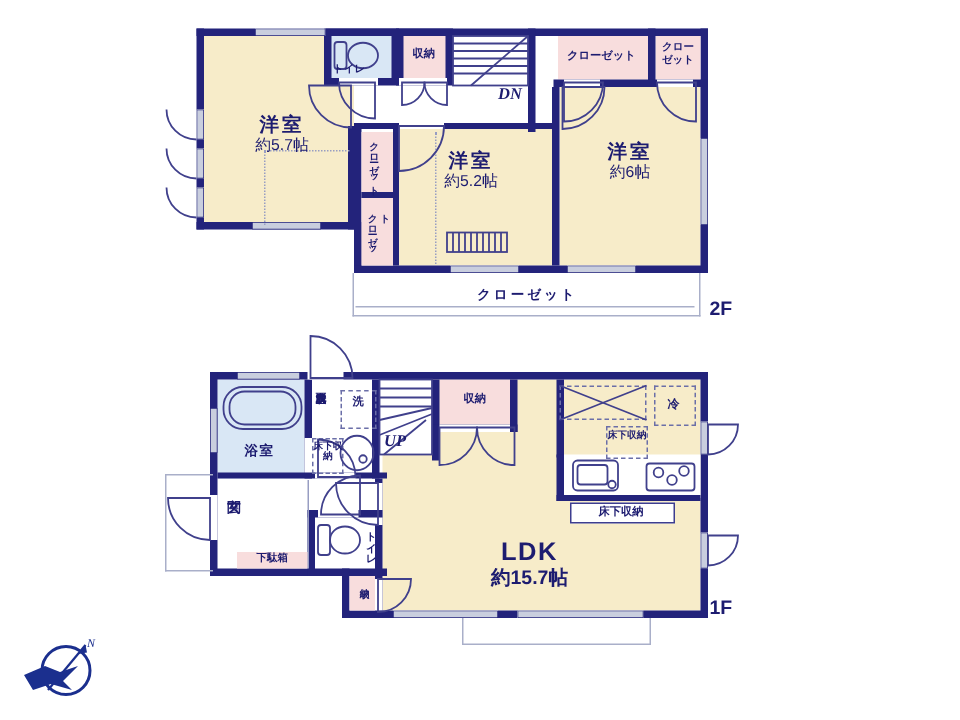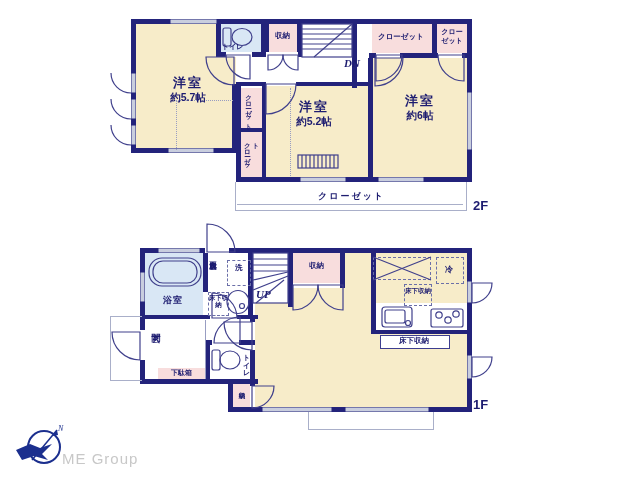--- a/index.html
+++ b/index.html
@@ -15,21 +15,21 @@
   .lite{position:absolute;border:1.5px solid #a9afc9;}
   .dash{position:absolute;border:1px dashed #6b6fa8;box-sizing:border-box;}
   .lab{position:absolute;font-weight:bold;color:#1d1c70;white-space:nowrap;line-height:1.15;}
   .ctr{text-align:center;}
   .vt{position:absolute;writing-mode:vertical-rl;text-orientation:upright;font-weight:bold;color:#1d1c70;}
   .vt2{position:absolute;writing-mode:vertical-lr;text-orientation:upright;font-weight:bold;color:#1d1c70;}
   .dotv{position:absolute;border-left:1px dotted #989dc2;}
   .doth{position:absolute;border-top:1px dotted #989dc2;}
   .stair-it{font-family:"Liberation Serif","DejaVu Serif",serif;font-style:italic;font-weight:bold;font-size:11px;}
   .rname{font-size:13px;font-weight:bold;letter-spacing:2px;}
-  .rsize{font-size:10.5px;font-weight:bold;}
+  .rsize{font-size:10.5px;font-weight:normal;}
   #logo-text{position:absolute;left:62px;top:450px;font-size:15px;color:#c8c8c8;letter-spacing:1px;}
   svg{position:absolute;left:0;top:0;}
 </style>
 </head>
 <body>
 
 <div id="plan">
 
   <div class="cream" style="left:136px;top:24px;width:100px;height:127px;"></div>
   <div class="cream" style="left:266px;top:86px;width:102px;height:91px;"></div>
@@ -250,21 +250,21 @@
   <div class="lab ctr" style="left:272px;top:100px;width:84px;">
     <div class="rname">洋室</div>
     <div class="rsize">約5.2帖</div>
   </div>
   <div class="lab ctr" style="left:378px;top:94px;width:84px;">
     <div class="rname">洋室</div>
     <div class="rsize">約6帖</div>
   </div>
   <div class="lab" style="left:222px;top:43px;font-size:7px;">トイレ</div>
   <div class="lab" style="left:275px;top:32px;font-size:7.5px;">収納</div>
-  <div class="lab stair-it" style="left:344px;top:57px;">DN</div>
+  <div class="lab stair-it" style="left:332px;top:57px;">DN</div>
   <div class="lab" style="left:378px;top:33px;font-size:7.5px;">クローゼット</div>
   <div class="lab ctr" style="left:438px;top:27px;width:28px;font-size:7px;white-space:normal;line-height:1.3;">クローゼット</div>
   <div class="vt2" style="left:245px;top:90px;height:38px;font-size:6.5px;line-height:1.15;">クローゼット</div>
   <div class="vt2" style="left:243px;top:138px;height:30px;font-size:6.5px;line-height:1.3;">クローゼット</div>
   <div class="lab" style="left:318px;top:191px;font-size:9px;letter-spacing:2px;">クローゼット</div>
   <div class="lab" style="left:473px;top:199px;font-size:13px;">2F</div>
 
   <div class="lab" style="left:163px;top:295px;font-size:9px;letter-spacing:1px;">浴室</div>
   <div class="vt2" style="left:207px;top:256px;height:30px;font-size:7px;line-height:1.5;">脱衣室洗面所</div>
   <div class="lab" style="left:235px;top:264px;font-size:7.5px;">洗</div>
@@ -272,24 +272,27 @@
   <div class="vt" style="left:149px;top:326px;height:30px;font-size:9px;">玄関</div>
   <div class="pink" style="left:158px;top:368px;width:47px;height:11px;"></div>
   <div class="lab ctr" style="left:158px;top:369px;width:47px;font-size:7px;">下駄箱</div>
   <div class="vt" style="left:241px;top:349px;height:28px;font-size:7px;">トイレ</div>
   <div class="vt" style="left:237px;top:387px;height:18px;font-size:6.5px;">収納</div>
   <div class="lab stair-it" style="left:256px;top:288px;">UP</div>
   <div class="lab ctr" style="left:293px;top:262px;width:47px;font-size:7.5px;">収納</div>
   <div class="lab" style="left:445px;top:265px;font-size:8px;">冷</div>
   <div class="lab ctr" style="left:404px;top:287px;width:28px;font-size:6.5px;white-space:normal;">床下収納</div>
   <div class="lab ctr" style="left:380px;top:337px;width:68px;font-size:7.5px;">床下収納</div>
+  <div class="lab ctr" style="left:305px;top:358px;width:96px;">
+    <div style="font-size:17px;font-weight:bold;letter-spacing:1px;">LDK</div>
+    <div style="font-size:13px;font-weight:bold;">約15.7帖</div>
+  </div>
   <div class="lab" style="left:473px;top:398px;font-size:13px;">1F</div>
 
   <svg width="60" height="52" style="left:14px;top:420px;">
     <circle cx="30" cy="27" r="16" stroke="#1b2f8e" stroke-width="2" fill="none"></circle>
     <line x1="43" y1="10" x2="18" y2="40" stroke="#1b2f8e" stroke-width="1.5"></line>
     <polygon points="43,10 38,16 44,15" fill="#1b2f8e"></polygon>
     <text x="44" y="11" font-size="8" fill="#1b2f8e" font-style="italic" font-family="Liberation Serif, serif">N</text>
     <path d="M 2 30 L 16 24 L 26 28 L 38 24 L 28 34 L 34 40 L 20 36 L 8 40 Z" fill="#1b2f8e"></path>
   </svg>
-  <div id="logo-text">ME Group</div>
 
 </div>
 
 </body></html>

